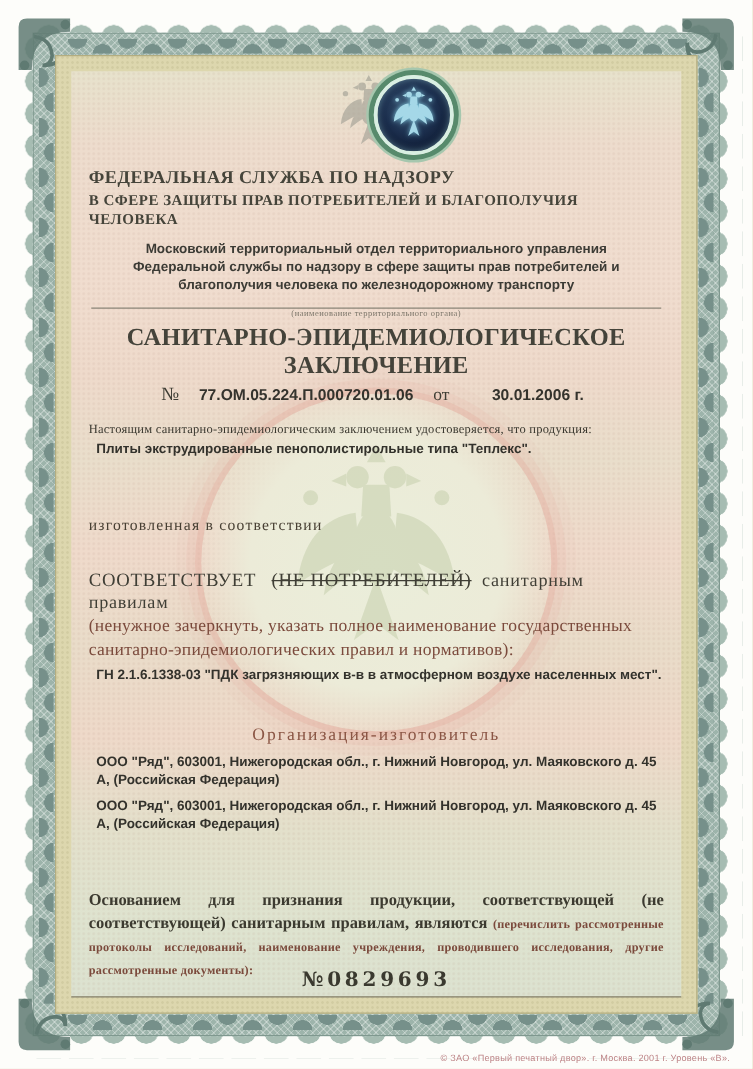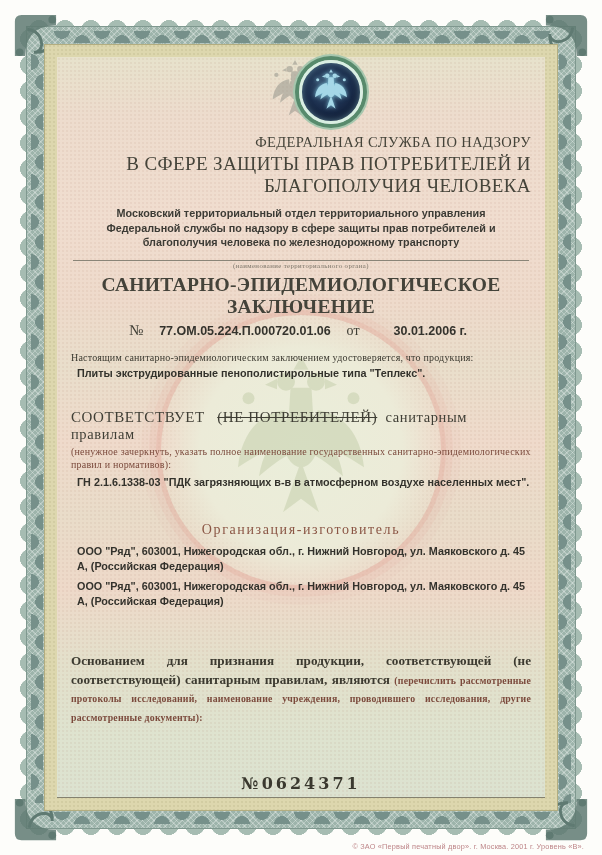--- a/index.html
+++ b/index.html
@@ -71,43 +71,43 @@
 
   .emblem-row{position:relative;height:70px;width:160px;margin:0 auto;}
   .eagle-outline{position:absolute;left:44px;top:2px;width:60px;height:66px;color:#97978d;opacity:.55;}
   .hologram{position:absolute;left:78px;top:3px;width:58px;height:58px;border-radius:50%;
     background:radial-gradient(circle at 45% 40%,#3d5a78 0%,#1c2f4e 45%,#101d36 72%,#0c1628 100%);
     border:3px solid #d9efe3;
     box-shadow:0 0 0 4px #578a6c,0 0 0 6px #a6c7ae,1px 2px 4px rgba(0,0,0,.35),inset 0 0 6px rgba(160,220,230,.5);}
   .hologram svg{position:absolute;left:50%;top:50%;transform:translate(-50%,-50%);width:38px;height:48px;
     color:#a5d8e8;filter:drop-shadow(0 0 2px rgba(140,220,240,.9));}
 
-  .svc1,.svc2{text-align:right;font-weight:normal;color:#45443a;letter-spacing:.4px;}
+  .svc1,.svc2{text-align:left;font-weight:bold;color:#45443a;letter-spacing:.4px;}
   .svc1{font-size:14.5px;margin-top:7px;}
-  .svc2{font-size:19px;margin-top:2px;}
+  .svc2{font-size:12px;margin-top:2px;}
   .territorial{font-family:"Liberation Sans",sans-serif;font-weight:bold;font-size:10.8px;color:#3c3b35;
     text-align:center;line-height:1.35;margin:9px 8px 0 8px;}
   .rule-line{border-top:1px solid #8a8578;margin:10px 2px 0 2px;}
   .caption{text-align:center;font-size:6.8px;color:#7c766a;letter-spacing:.4px;margin-top:1px;}
 
   .doc-title{text-align:center;font-size:19.5px;font-weight:bold;color:#44433a;letter-spacing:.3px;margin:5px 0 0 0;}
   .num-row{display:flex;align-items:baseline;margin-top:4px;font-size:14px;color:#3e3d34;padding:0 20px;}
   .num-label{margin-left:38px;font-size:15px;}
   .num-value{font-family:"Liberation Sans",sans-serif;font-weight:bold;font-size:12.5px;margin:0 auto;color:#34332d;}
   .date-label{margin-right:34px;}
   .date-value{font-family:"Liberation Sans",sans-serif;font-weight:bold;font-size:12.5px;margin-right:44px;color:#34332d;}
 
   .intro{font-size:10px;color:#3a382f;margin:13px 0 0 0;letter-spacing:.2px;}
   .typed{font-family:"Liberation Sans",sans-serif;font-size:10.8px;font-weight:bold;color:#33322c;
     line-height:1.35;margin:3px 0 0 6px;}
   .made-label{font-size:12.5px;color:#473f33;letter-spacing:1px;margin-top:47px;}
   .complies-row{margin-top:29px;font-size:15px;color:#3f3e35;letter-spacing:.6px;}
   .not-complies{text-decoration:line-through;margin-left:8px;}
   .rules-tail{margin-left:4px;font-size:14.5px;}
-  .note{font-size:10px;color:#7b4a3c;line-height:1.32;margin:2px 0 0 0;letter-spacing:.2px;}
+  .note{font-size:14px;color:#7b4a3c;line-height:1.32;margin:2px 0 0 0;letter-spacing:.2px;}
   .note-inline{font-size:9.8px;color:#7b4a3c;letter-spacing:.2px;}
   .section-label{font-size:14px;color:#8a5544;letter-spacing:1.6px;margin-top:34px;}
   .section-label.first{margin-top:33px;text-align:center;}
   .addr{margin-top:6px;max-width:470px;}
   .basis-lead{font-size:13.2px;font-weight:bold;color:#3c3a30;text-align:justify;line-height:1.4;margin:44px 0 0 0;}
   .recipient-gap{margin-top:28px;}
 
   .serial{position:absolute;left:0;right:0;bottom:4px;text-align:center;z-index:3;
     font-family:"DejaVu Serif",serif;font-weight:bold;font-size:16px;letter-spacing:3px;color:#3a392f;}
 
@@ -213,20 +213,21 @@
       <div class="num-row">
         <span class="num-label">№</span>
         <span class="num-value">77.ОМ.05.224.П.000720.01.06</span>
         <span class="date-label">от</span>
         <span class="date-value">30.01.2006 г.</span>
       </div>
 
       <p class="intro">Настоящим санитарно-эпидемиологическим заключением удостоверяется, что продукция:</p>
       <p class="typed">Плиты экструдированные пенополистирольные типа "Теплекс".</p>
 
+      <div class="made-label">изготовленная в соответствии</div>
 
       <div class="complies-row">
         <span class="complies">СООТВЕТСТВУЕТ</span>
         <span class="not-complies">(НЕ ПОТРЕБИТЕЛЕЙ)</span>
         <span class="rules-tail">санитарным правилам</span>
       </div>
       <p class="note">(ненужное зачеркнуть, указать полное наименование государственных санитарно-эпидемиологических правил и нормативов):</p>
       <p class="typed">ГН 2.1.6.1338-03 "ПДК загрязняющих в-в в атмосферном воздухе населенных мест".</p>
 
       <div class="section-label first">Организация-изготовитель</div>
@@ -234,17 +235,17 @@
 
       <p class="typed addr">ООО "Ряд", 603001, Нижегородская обл., г. Нижний Новгород, ул. Маяковского д. 45 А, (Российская Федерация)</p>
 
       <p class="basis-lead">
         <span>Основанием для признания продукции, соответствующей (не соответствующей) санитарным правилам, являются</span>
         <span class="note-inline">(перечислить рассмотренные протоколы исследований, наименование учреждения, проводившего исследования, другие рассмотренные документы):</span>
       </p>
 
     </div>
 
-    <div class="serial">№0624371</div>
+    <div class="serial">№0829693</div>
   </div>
 
   <div class="copyright">© ЗАО «Первый печатный двор». г. Москва. 2001 г. Уровень «В».</div>
 </div>
 
 </body></html>

